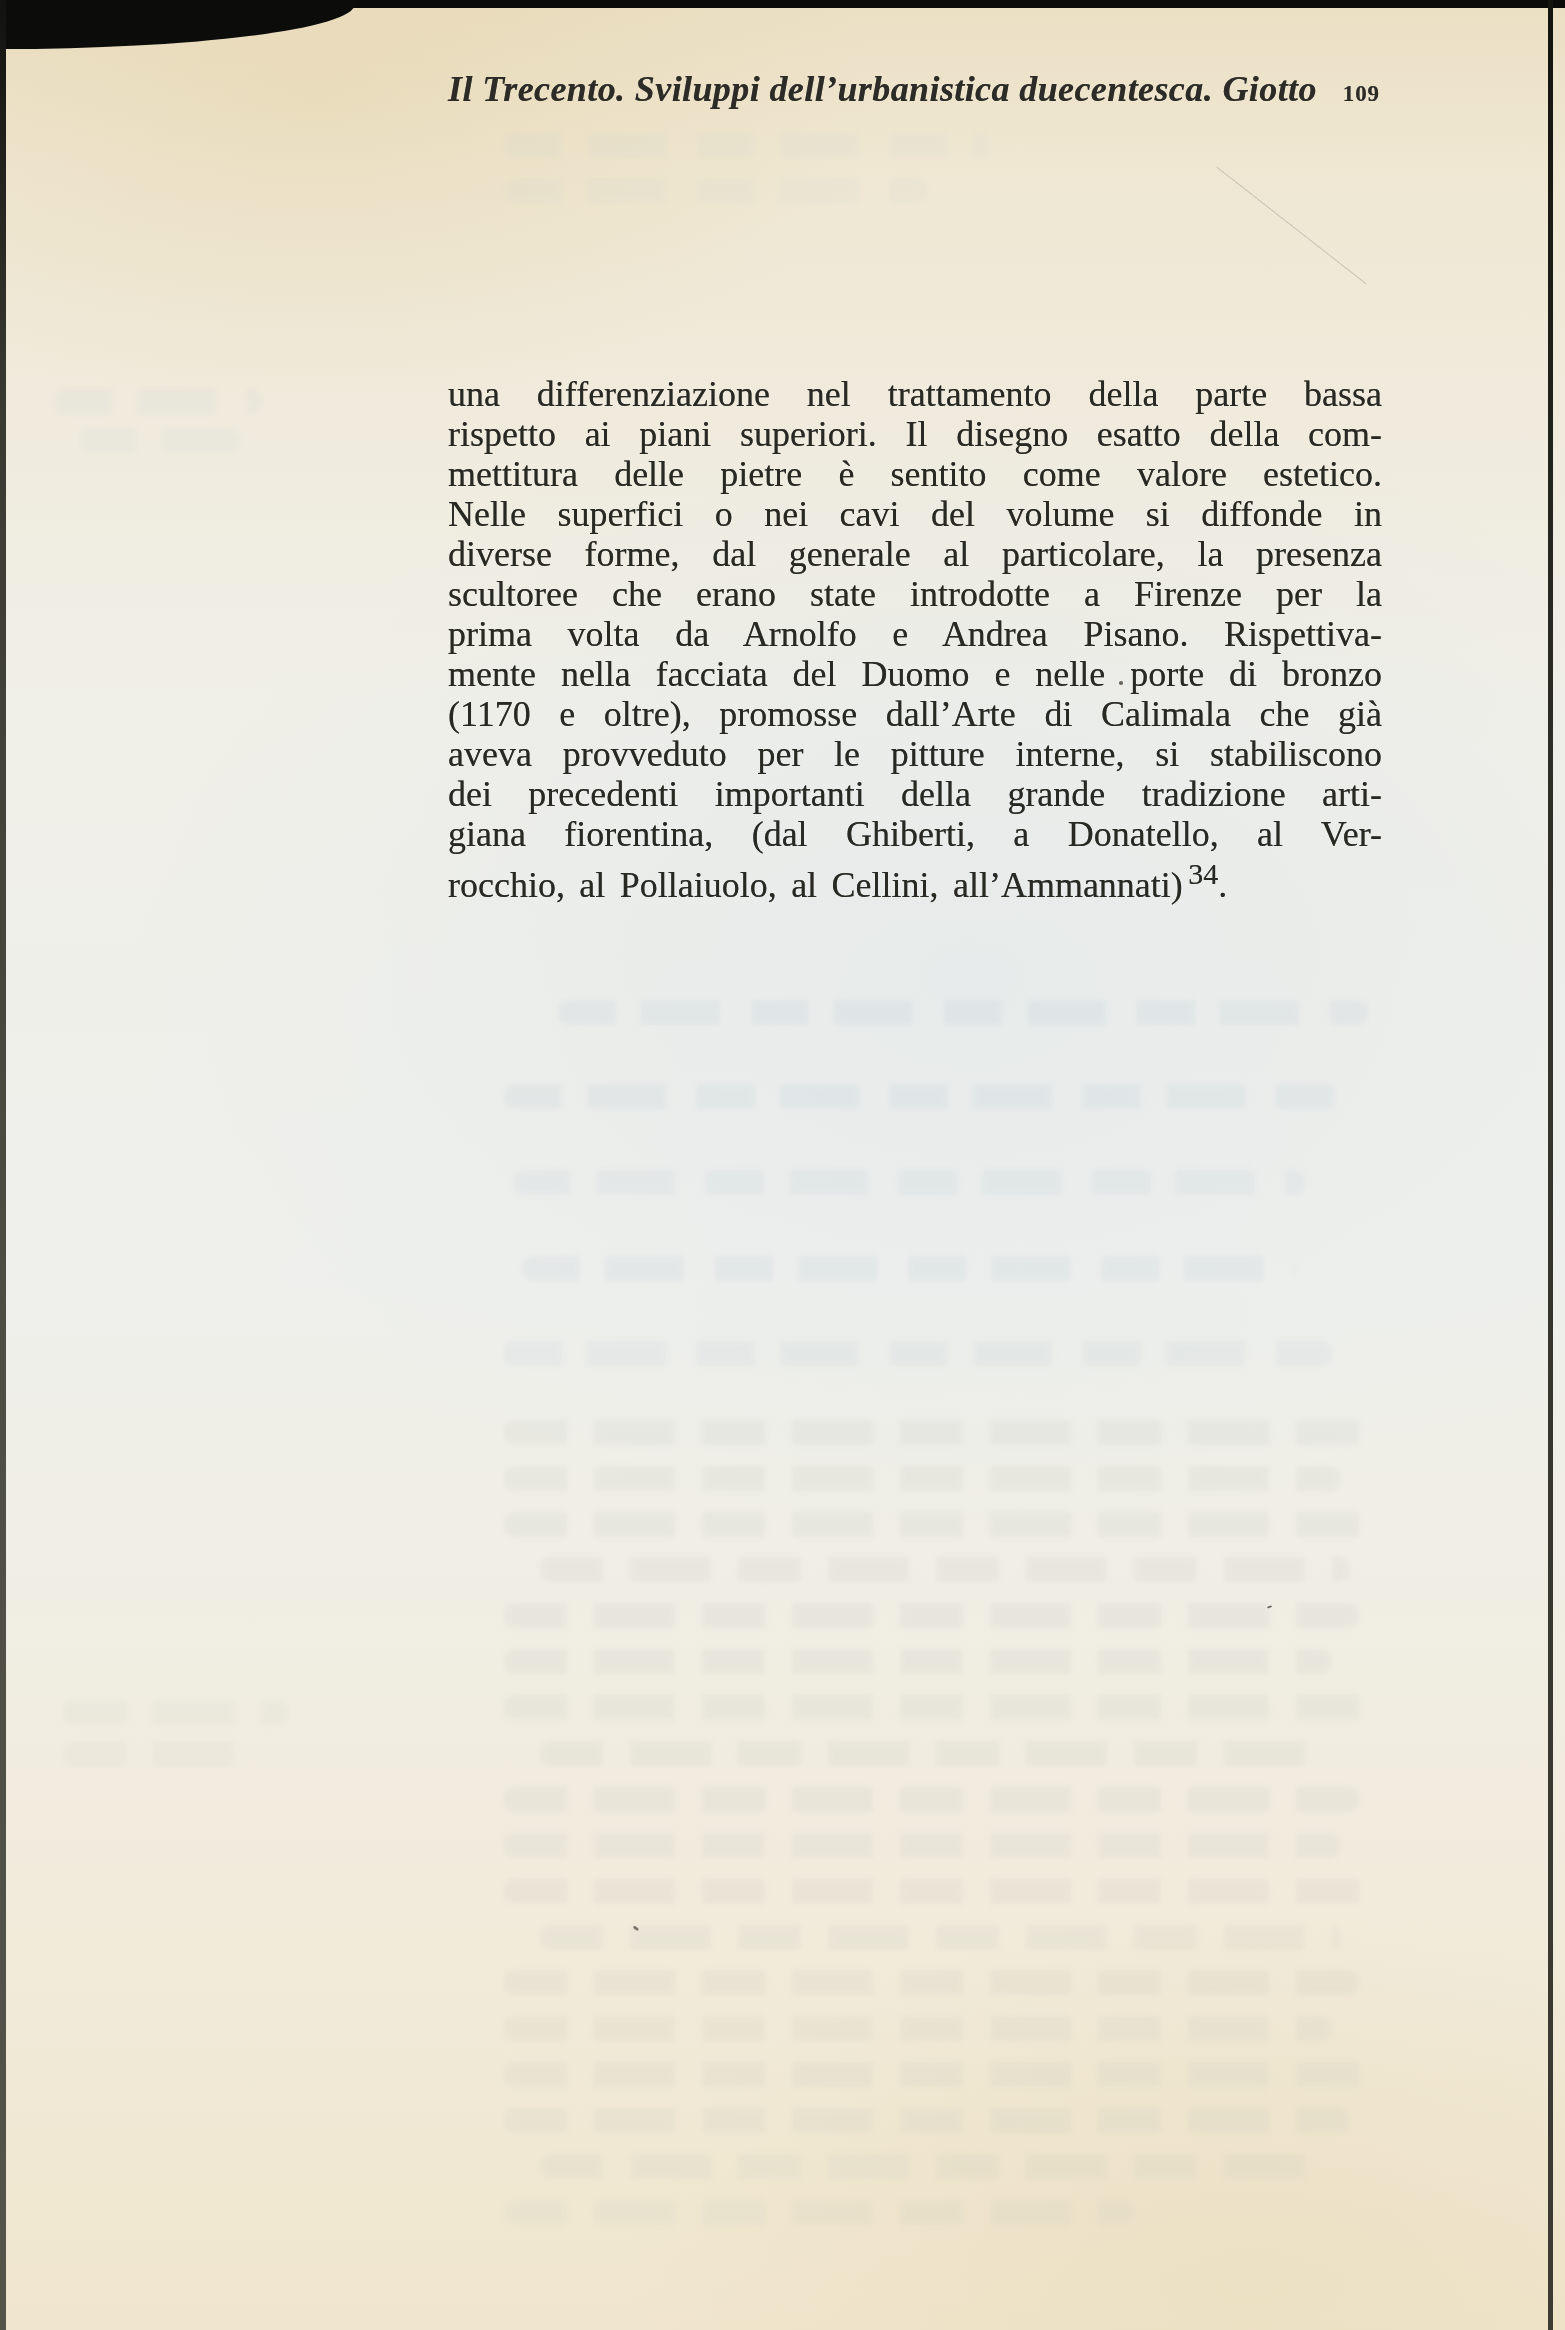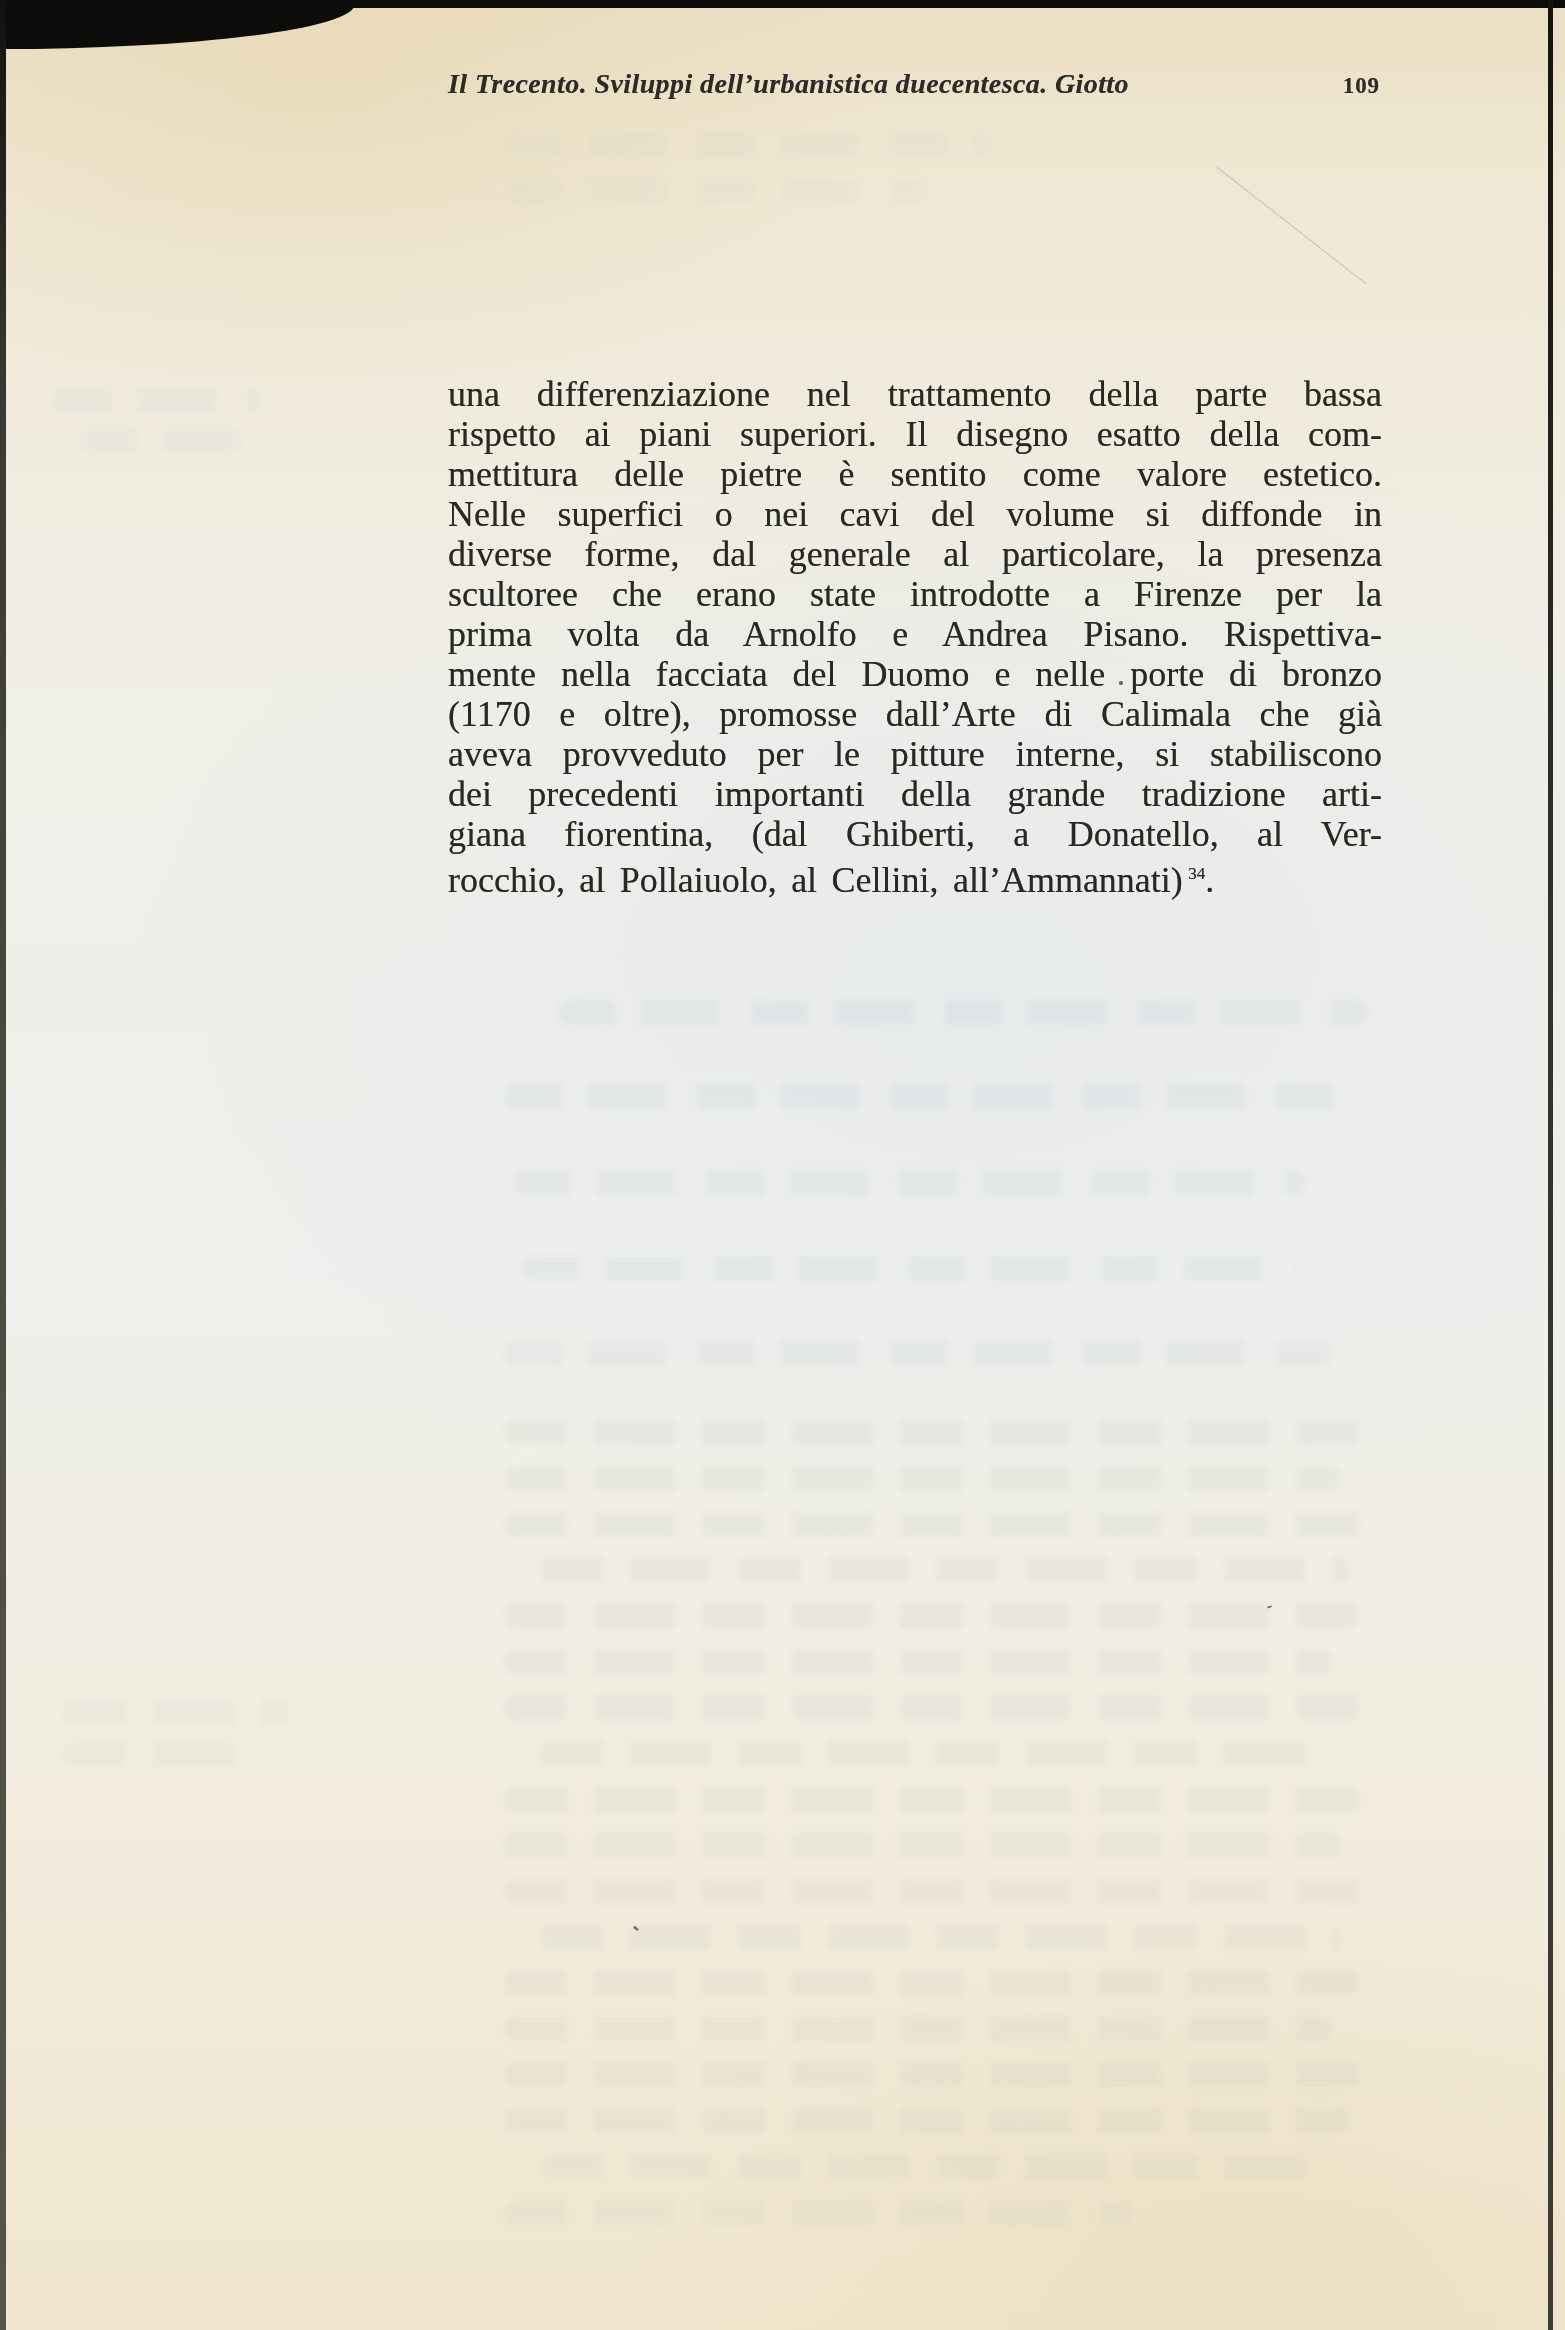--- a/index.html
+++ b/index.html
@@ -25,38 +25,38 @@
   .crease{position:absolute;left:1197px;top:225px;width:189px;height:0.9px;background:#9a948a;
     opacity:0.45;transform:rotate(38deg);filter:blur(0.5px);}
   .speck{position:absolute;background:#4b463c;border-radius:50%;opacity:0.8;}
   
   .header-row{
     position:absolute;left:448px;top:68px;width:932px;
     display:flex;justify-content:space-between;align-items:baseline;
     color:#2c2b27;
   }
   .header-title{
-    font-style:italic;font-weight:700;font-size:28px;letter-spacing:0.4px;
+    font-style:italic;font-weight:700;font-size:36px;letter-spacing:0.4px;
     text-shadow:0 0 0.4px rgba(44,43,39,0.55);
   }
   .header-pageno{
     font-weight:700;font-size:23px;letter-spacing:0.9px;
     text-shadow:0 0 0.4px rgba(44,43,39,0.55);
   }
   
   .body-text{
     position:absolute;left:448px;top:356px;width:934px;
     font-size:36px;line-height:40px;color:#292924;
     text-shadow:0 0 0.6px rgba(41,41,36,0.65);
     word-spacing:1.8px;
     margin-top:18px;
   }
   .tline{text-align:justify;text-align-last:justify;white-space:nowrap;}
   .tline-last{text-align:left;white-space:nowrap;word-spacing:5.4px;}
-  .fnref{font-size:17px;vertical-align:12.6px;letter-spacing:0;margin-left:5.4px;}
+  .fnref{font-size:30px;vertical-align:12.6px;letter-spacing:0;margin-left:5.4px;}
   
   .ghost{
     position:absolute;height:25px;border-radius:10.8px;
     filter:blur(2.7px);
     background:repeating-linear-gradient(90deg,
       #b7c7d3 0px,#b7c7d3 58px, rgba(183,199,211,0) 58px, rgba(183,199,211,0) 83px,
       #b7c7d3 83px,#b7c7d3 162px, rgba(183,199,211,0) 162px, rgba(183,199,211,0) 193px);
   }
   .ghost.warm{
     background:repeating-linear-gradient(90deg,

